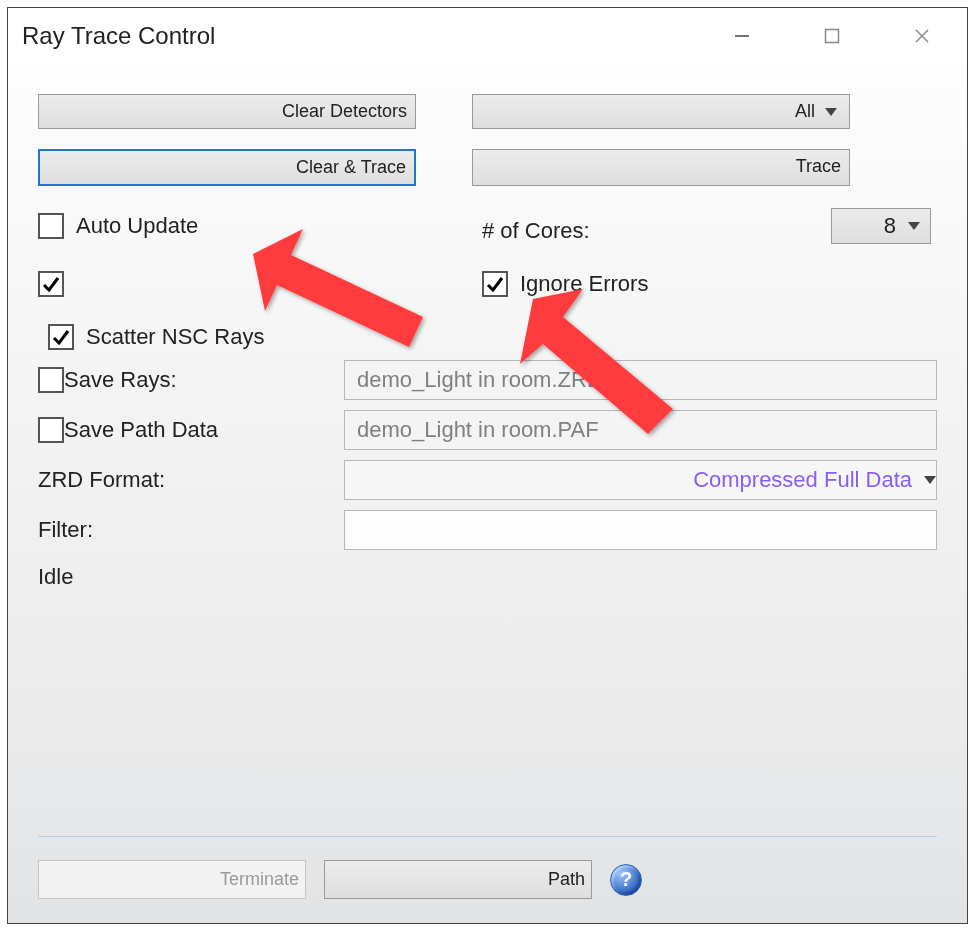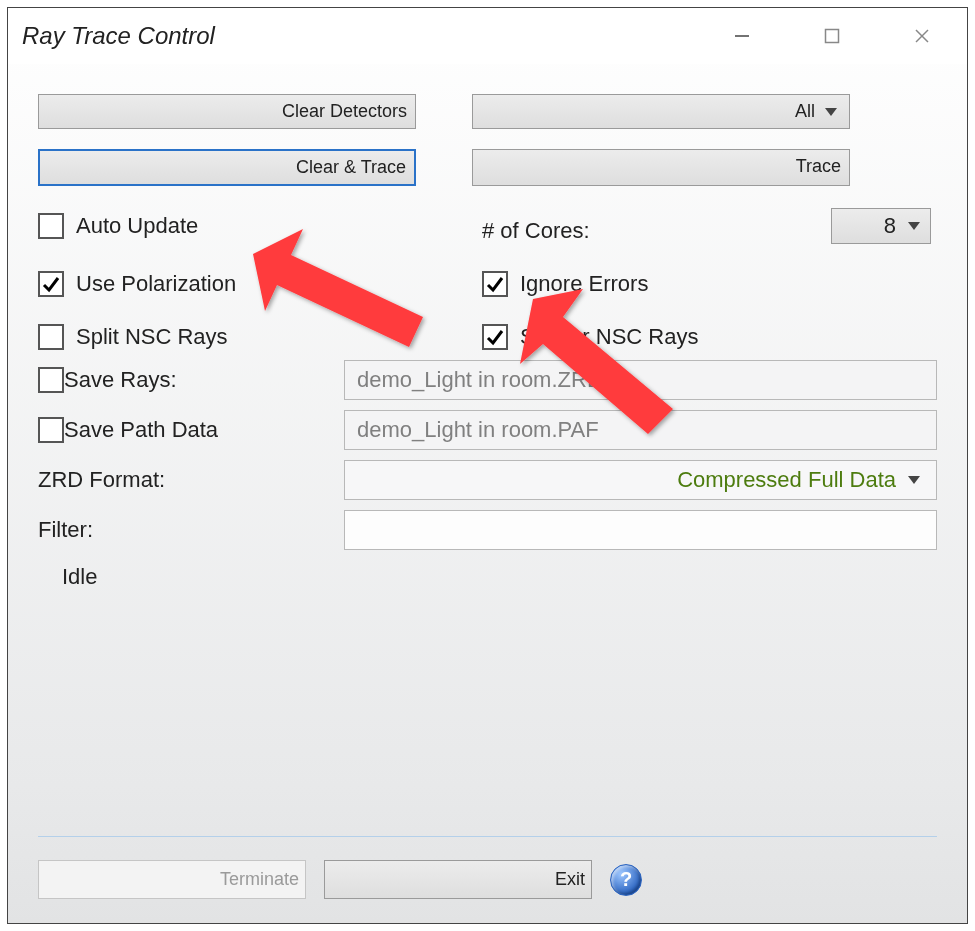--- a/index.html
+++ b/index.html
@@ -31,21 +31,20 @@
 
   
   .titlebar {
     display: flex;
     align-items: center;
     height: 56px;
     padding: 0 0 0 14px;
     background: #fff;
     color: #222;
     font-size: 24px;
-    font-style: italic;
   }
   .title-text {
     flex: 1;
   }
   .titlebar-buttons {
     display: flex;
     height: 100%;
   }
   .titlebar-btn {
     width: 90px;
@@ -192,42 +191,41 @@
     color: #808080;
     font-size: 22px;
     padding: 6px 12px;
     font-family: inherit;
   }
   .select-full {
     box-sizing: border-box;
     width: 100%;
     border: 1px solid #b8b8b8;
     background: #f7f7f8;
-    color: #4d7c0f;
-    font-size: 22px;
-    padding: 6px 16px;
+    color: #8b5cf6;
+    font-size: 22px;
+    padding: 6px 0;
     display: flex;
     align-items: center;
     justify-content: flex-end;
     gap: 12px;
   }
   .plain-input {
     box-sizing: border-box;
     width: 100%;
     border: 1px solid #b8b8b8;
     background: #fdfdfd;
     font-size: 22px;
     padding: 6px 12px;
     font-family: inherit;
   }
 
   .status {
     margin-top: 14px;
     font-size: 22px;
-    margin-left: 24px;
   }
 
   
   .sep {
     position: absolute;
     left: 30px;
     right: 30px;
     bottom: 86px;
     border-top: 1px solid #b4d0ea;
   }
@@ -320,37 +318,30 @@
             <span class="caret"></span>
           </div>
         </div>
 
         <div class="check-row">
           <span class="checkbox checked">
             <svg width="18" height="18" viewBox="0 0 18 18">
                 <path d="M2 10 L7 15 L16 3" stroke="#000" stroke-width="3" fill="none"></path>
               </svg>
           </span>
-          <span class="chk-label">Use Polarization</span>
         </div>
         <div class="check-row indent">
           <span class="checkbox checked">
             <svg width="18" height="18" viewBox="0 0 18 18">
                 <path d="M2 10 L7 15 L16 3" stroke="#000" stroke-width="3" fill="none"></path>
               </svg>
           </span>
           <span class="chk-label">Ignore Errors</span>
         </div>
 
-        <div class="check-row">
-          <span class="checkbox">
-            
-          </span>
-          <span class="chk-label">Split NSC Rays</span>
-        </div>
         <div class="check-row indent">
           <span class="checkbox checked">
             <svg width="18" height="18" viewBox="0 0 18 18">
                 <path d="M2 10 L7 15 L16 3" stroke="#000" stroke-width="3" fill="none"></path>
               </svg>
           </span>
           <span class="chk-label">Scatter NSC Rays</span>
         </div>
       </div>
 
@@ -389,21 +380,21 @@
           <span class="chk-label">Filter:</span>
         </div>
         <input class="plain-input" value="" style="">
       </div>
 
       <div class="status">Idle</div>
 
       <div class="sep"></div>
       <div class="bottom-bar">
         <div class="btn btn-disabled">Terminate</div>
-        <div class="btn">Exit</div>
+        <div class="btn">Path</div>
         <div class="help-icon">?</div>
       </div>
 
       <svg class="arrow" style="left:225px; top:155px;" width="200" height="160" viewBox="0 0 200 160">
         <defs>
           <filter id="sh1" x="-20%" y="-20%" width="140%" height="140%">
             <feDropShadow dx="2" dy="2" stdDeviation="2" flood-opacity="0.35"></feDropShadow>
           </filter>
         </defs>
         <g filter="url(#sh1)">

